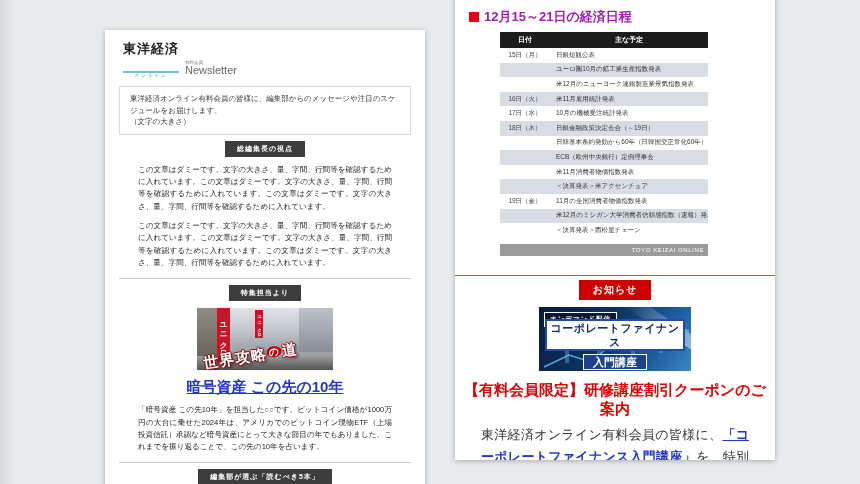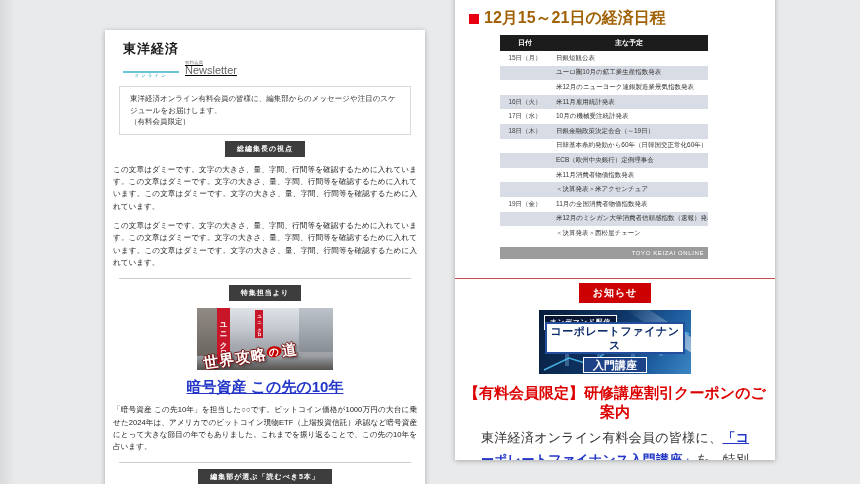--- a/index.html
+++ b/index.html
@@ -11,32 +11,32 @@
   .page{ position:absolute; background:#fff; box-shadow:0 1px 5px rgba(0,0,0,.28); overflow:hidden; }
   .page-left{ left:105px; top:30px; width:320px; height:470px; }
   .page-right{ left:455px; top:-8px; width:320px; height:468px; }
 
   
   .lp-head{ display:flex; align-items:flex-end; gap:6px; padding:10px 18px 6px; }
   .brand-block{ display:inline-block; text-align:center; }
   .brand{ font-size:13px; font-weight:bold; color:#1b1b1b; letter-spacing:1px;
           border-bottom:2px solid #6cc4da; padding-bottom:13px; display:block; }
   .brand-sub{ font-size:4.5px; color:#2a9bbf; letter-spacing:2px; display:block; }
-  .prod-block{ display:inline-block; line-height:1; padding-bottom:2px;text-decoration:underline; }
+  .prod-block{ display:inline-block; line-height:1; padding-bottom:2px; }
   .member{ font-size:4.5px; color:#777; display:block; }
   .product{ font-size:11px; color:#666; display:block; }
 
   .intro-box{ margin:2px 14px 0; border:1px solid #d9d9d9; padding:6px 10px;
               font-size:7.5px; line-height:1.55; color:#333; }
   .intro-note{ display:block; }
 
   .hr{ height:1px; background:#ccc; margin:9px 14px 0; }
   .dark-badge{ width:fit-content; margin:6px auto 0; background:#3d3d3d; color:#fff;
                font-size:7px; font-weight:bold; padding:3px 12px; letter-spacing:1px; }
-  .para{ font-size:7.6px; line-height:1.62; color:#222; margin:7px 8px 0; text-align:justify; }
+  .para{ font-size:7.6px; line-height:1.62; color:#222; margin:7px 33px 0; text-align:justify; }
   .article-link{ display:block; text-align:center; color:#2336c8; font-weight:bold;
                  font-size:15px; text-decoration:underline; margin:8px 10px 0; cursor:pointer; }
 
   
   .street-img{ position:relative; width:136px; height:62px; margin:7px auto 0; overflow:hidden;
                background:linear-gradient(180deg,#dfe3e8 0%,#c3c8ce 35%,#a6aab0 60%,#8e9297 100%); cursor:pointer; }
   .street-img .bld-l{ position:absolute; left:0; top:0; width:26px; height:48px;
                       background:linear-gradient(180deg,#7d746c,#5f574f); opacity:.8; }
   .street-img .bld-r{ position:absolute; right:0; top:0; width:34px; height:44px;
                       background:linear-gradient(180deg,#b9bfc6,#868c93); opacity:.9; }
@@ -51,21 +51,21 @@
                  text-shadow:1px 0 #7a1010,-1px 0 #7a1010,0 1px #7a1010,0 -1px #7a1010,2px 2px 3px rgba(0,0,0,.55); }
   .street-title .accent{ background:#c40000; color:#fff; font-size:10px; border-radius:50%;
                          padding:0 2px; text-shadow:none; vertical-align:2px; }
 
   
   .forest-img{ display:block; width:132px; height:62px; margin:7px auto 0; cursor:pointer; }
 
   
   .sched-head{ display:flex; align-items:center; gap:5px; padding:16px 14px 6px; }
   .red-sq{ width:10px; height:10px; background:#e60012; flex:0 0 auto; }
-  .sched-title{ font-size:16px; font-weight:bold; color:#a16207; }
+  .sched-title{ font-size:13px; font-weight:bold; color:#a21caf; }
 
   table.sched{ border-collapse:collapse; margin-left:45px; width:208px; }
   table.sched th{ background:#1c1c1c; color:#fff; font-size:7px; font-weight:bold; padding:3px 4px; text-align:center; }
   table.sched td{ font-size:6.5px; color:#333; padding:2.8px 3px; white-space:nowrap; }
   table.sched td.date-cell{ width:50px; text-align:center; color:#444; }
   table.sched td.event-cell{ text-align:left; padding-left:6px; overflow:hidden; max-width:158px; }
   table.sched tr.alt{ background:#d8dce4; }
 
   .source-bar{ width:208px; margin:6px 0 0 45px; height:12px; background:#9b9b9b; color:#fff;
                font-size:6px; letter-spacing:.6px; text-align:right; line-height:12px; padding-right:4px; }
@@ -104,21 +104,21 @@
         <span class="brand-sub">オンライン</span>
       </span>
       <span class="prod-block">
         <span class="member">有料会員</span>
         <span class="product">Newsletter</span>
       </span>
     </div>
 
     <div class="intro-box">
       <span>東洋経済オンライン有料会員の皆様に、編集部からのメッセージや注目のスケジュールをお届けします。</span>
-      <span class="intro-note">（有料会員限定）</span>
+      <span class="intro-note">（文字の大きさ）</span>
     </div>
 
     <div class="dark-badge">総編集長の視点</div>
 
     <p class="para">この文章はダミーです。文字の大きさ、量、字間、行間等を確認するために入れています。この文章はダミーです。文字の大きさ、量、字間、行間等を確認するために入れています。この文章はダミーです。文字の大きさ、量、字間、行間等を確認するために入れています。</p>
     <p class="para">この文章はダミーです。文字の大きさ、量、字間、行間等を確認するために入れています。この文章はダミーです。文字の大きさ、量、字間、行間等を確認するために入れています。この文章はダミーです。文字の大きさ、量、字間、行間等を確認するために入れています。</p>
 
     <div class="hr"></div>
     <div class="dark-badge">特集担当より</div>
 

